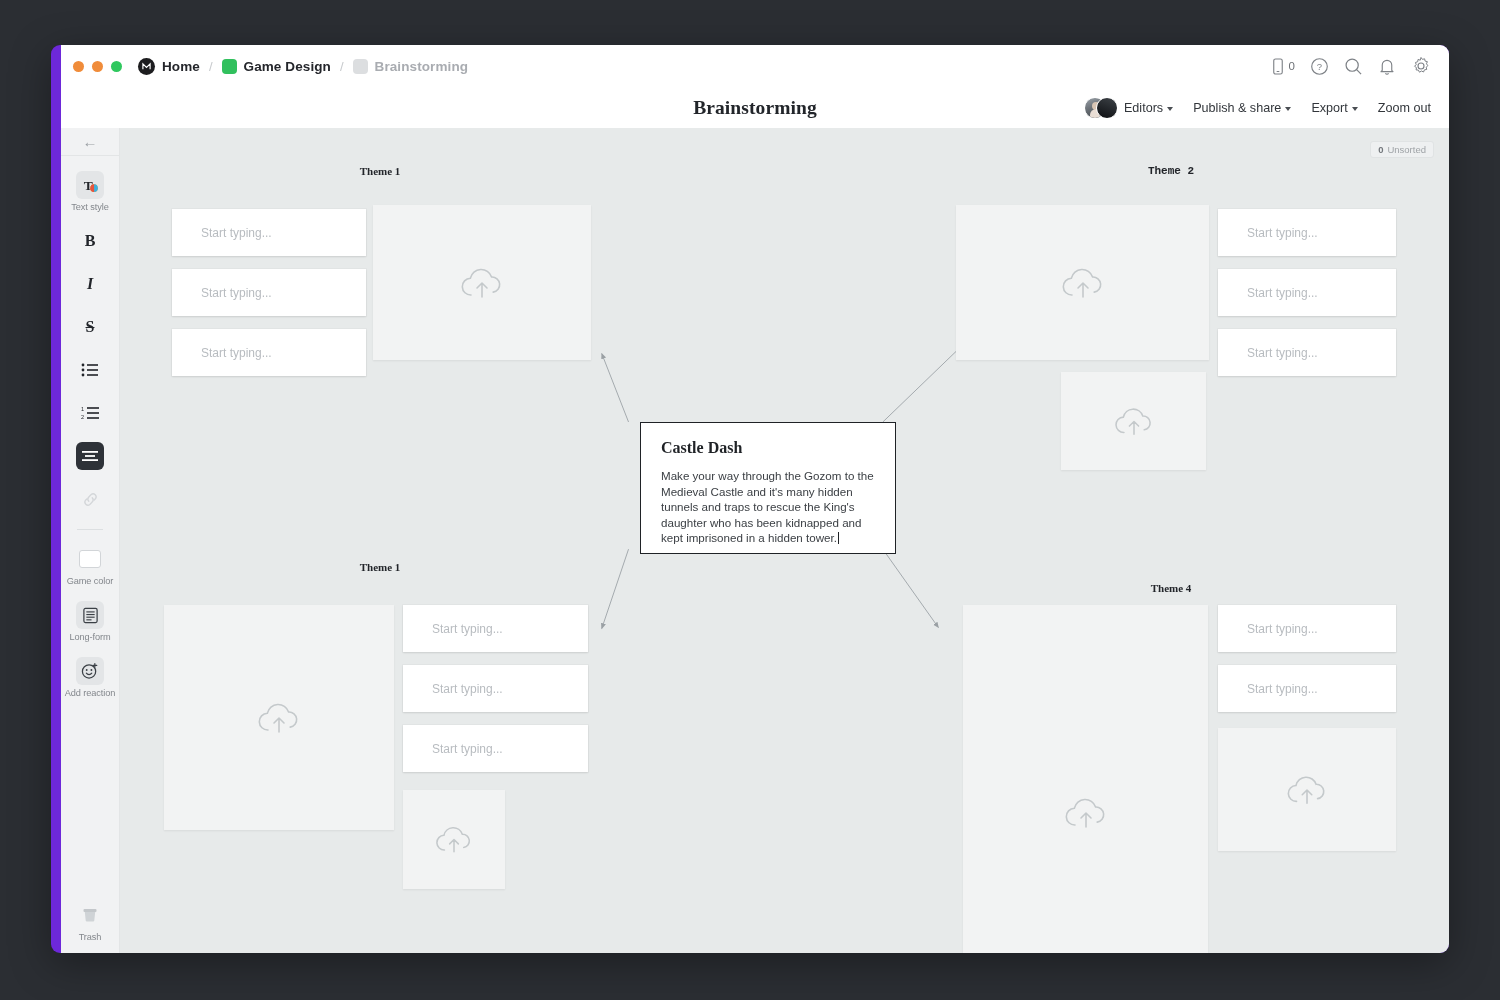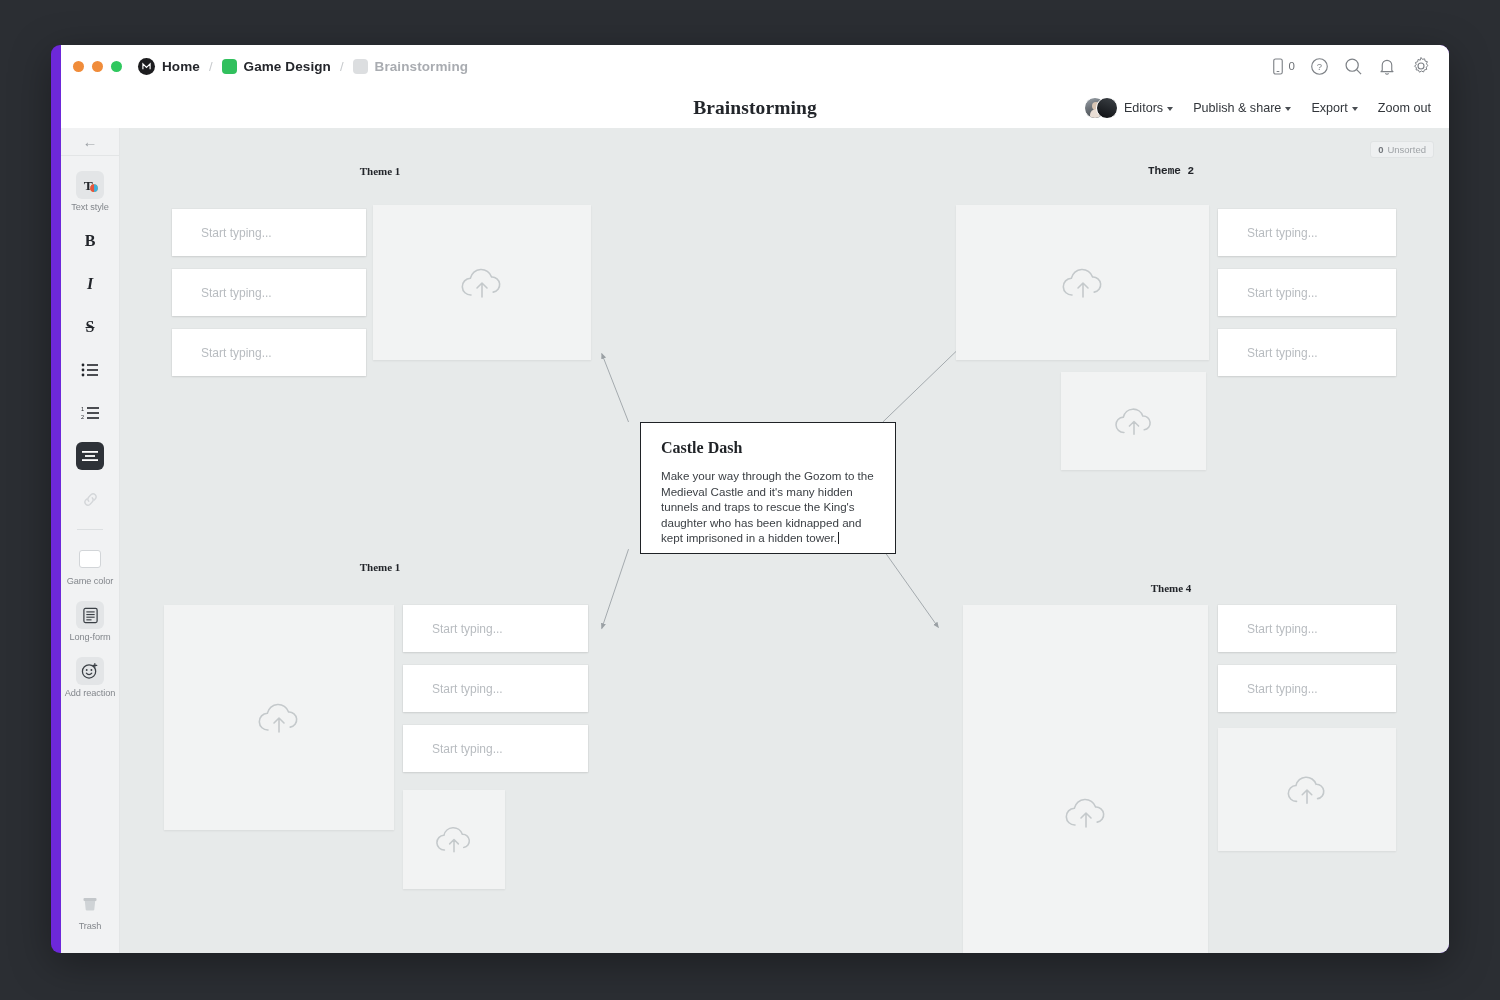--- a/index.html
+++ b/index.html
@@ -120,21 +120,21 @@
   .tool-box.chip { background: #e3e5e7; }
   .tool-box.active { background: #2e3238; color: #fff; }
   .tool-label { font-size: 9.2px; color: #83878c; margin-top: 3px; letter-spacing: -.1px; }
   .tool.glyph .tool-box { font-size: 16px; font-weight: 700; }
   .tool.disabled { opacity: .33; }
   .tb-divider { width: 26px; height: 1px; background: #dcdfe1; margin-top: 16px; }
   .card-color-sw {
     width: 22px; height: 18px; background: #fff;
     border: 1px solid #d2d5d8; border-radius: 3px;
   }
-  .tool.trash { position: absolute; bottom: 22px; margin-top: 0; justify-content: flex-end; }
+  .tool.trash { position: absolute; bottom: 11px; margin-top: 0; justify-content: flex-end; }
 
   
   .canvas {
     flex: 1; position: relative; background: #e7eaea; overflow: hidden;
   }
   .unsorted {
     position: absolute; right: 15px; top: 13px;
     background: #eef0f1; border: 1px solid #e0e3e4; border-radius: 3px;
     padding: 2px 7px; font-size: 9.5px; color: #9fa3a7;
     display: flex; gap: 4px;

